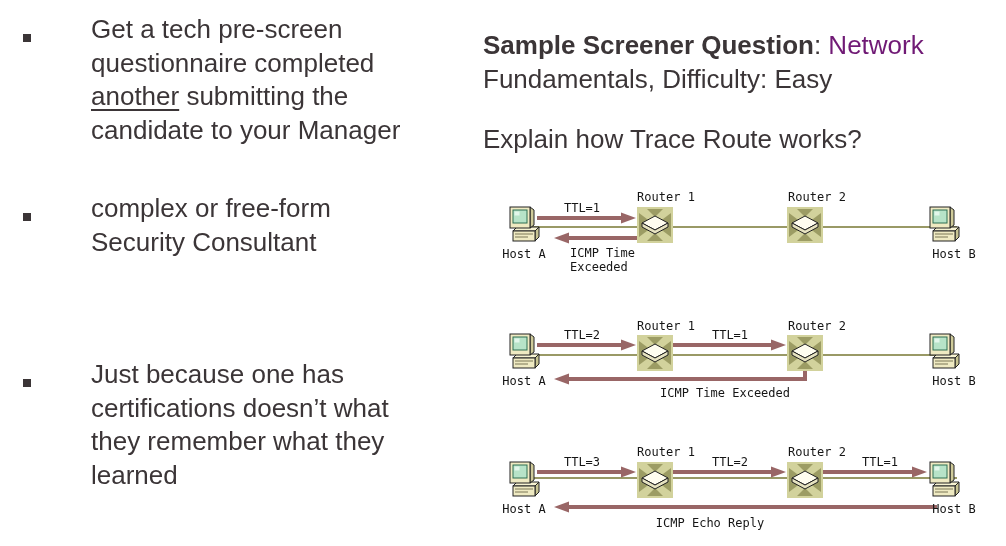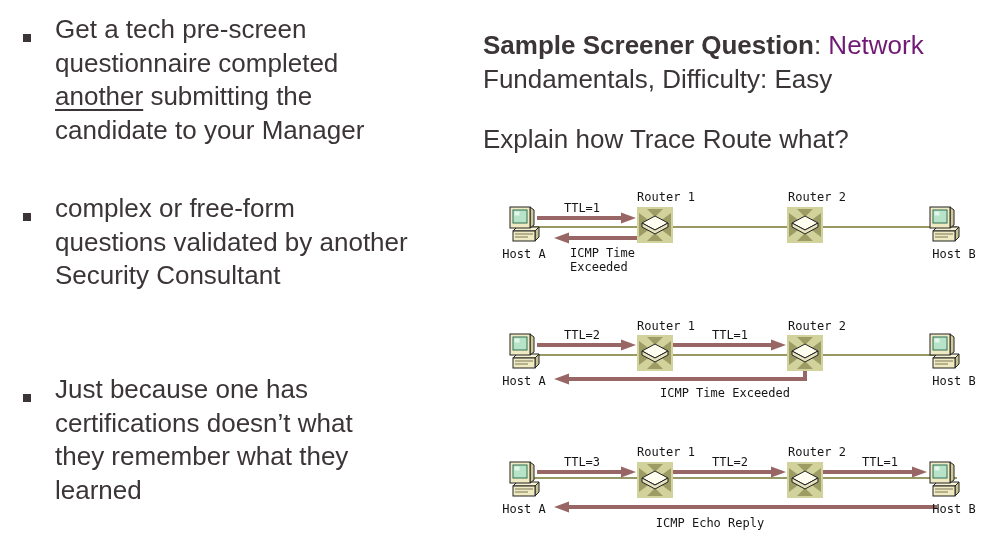--- a/index.html
+++ b/index.html
@@ -2,24 +2,24 @@
 <html><head>
 <meta charset="utf-8">
 <style>
   html,body{margin:0;padding:0;}
   body{
     width:1006px;height:546px;background:#ffffff;overflow:hidden;position:relative;
     font-family:"Liberation Sans","DejaVu Sans",sans-serif;color:#3b3537;
   }
   .slide{position:absolute;inset:0;}
   
-  .bullet{position:absolute;left:23px;display:flex;align-items:flex-start;}
+  .bullet{position:absolute;left:23px;display:flex;align-items:flex-start;gap:36px;}
   .bullet .marker{width:8px;height:8px;background:#3b3537;margin-top:21px;flex:0 0 8px;}
   .bullet .btext{margin-left:24px;width:395px;font-size:26px;line-height:33.5px;letter-spacing:0;}
-  .b1{top:13px;} .b2{top:192px;} .b3{top:373px;}
+  .b1{top:13px;} .b2{top:192px;} .b3{top:358px;}
   .u{text-decoration:underline;text-underline-offset:4px;}
   
   .heading{position:absolute;left:483px;top:29px;font-size:26px;line-height:33.5px;width:510px;}
   .heading .bold{font-weight:bold;}
   .heading .topic{color:#701a75;}
   .question{position:absolute;left:483px;top:122px;font-size:26px;line-height:34px;}
   
   .dsvg{position:absolute;left:485px;}
   .row1{top:185px;} .row2{top:313px;} .row3{top:438px;}
   text{font-family:"DejaVu Sans Mono","Liberation Mono",monospace;font-size:12px;fill:#151515;}
@@ -61,42 +61,41 @@
       <div>questionnaire completed</div>
       <div><span class="u">another</span><span> submitting the</span></div>
       <div>candidate to your Manager</div>
     </div>
   </div>
 
   <div class="bullet b2">
     <span class="marker"></span>
     <div class="btext">
       <div>complex or free-form</div>
-      <div>questions validated by another</div>
       <div>Security Consultant</div>
     </div>
   </div>
 
   <div class="bullet b3">
     <span class="marker"></span>
     <div class="btext">
       <div>Just because one has</div>
       <div>certifications doesn’t what</div>
       <div>they remember what they</div>
       <div>learned</div>
     </div>
   </div>
 
   <div class="heading">
     <span class="bold">Sample Screener Question</span><span>: </span><span class="topic">Network</span>
     <br>
     <span>Fundamentals, Difficulty: Easy</span>
   </div>
 
-  <div class="question">Explain how Trace Route what?</div>
+  <div class="question">Explain how Trace Route works?</div>
 
   <svg class="dsvg row1" width="520" height="100">
     <line x1="36" y1="42" x2="472" y2="42" stroke="#999966" stroke-width="2"></line>
     <line x1="52" y1="33" x2="137" y2="33" stroke="#996666" stroke-width="4"></line>
     <polygon points="151,33 136,27.5 136,38.5" fill="#996666"></polygon>
     <line x1="83" y1="53" x2="170" y2="53" stroke="#996666" stroke-width="4"></line>
     <polygon points="69,53 84,47.5 84,58.5" fill="#996666"></polygon>
     <use href="#router" x="152" y="22" width="36" height="36"></use>
     <use href="#router" x="302" y="22" width="36" height="36"></use>
     <use href="#pc" x="23" y="20" width="32" height="40"></use>

